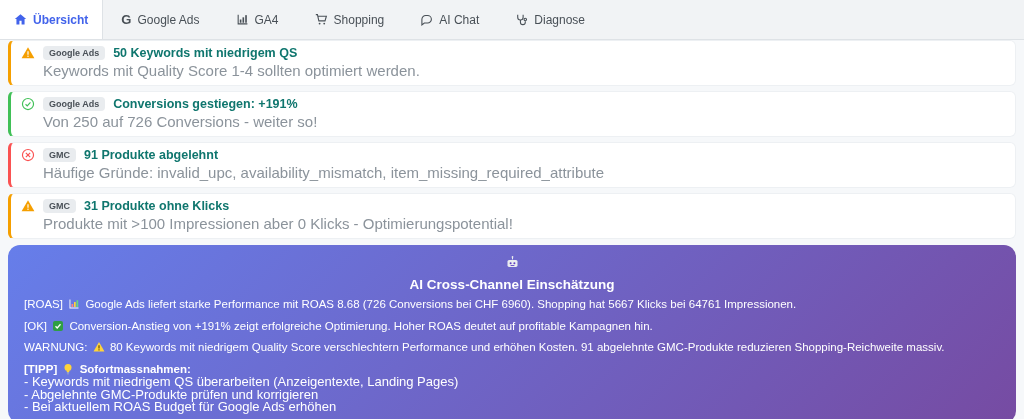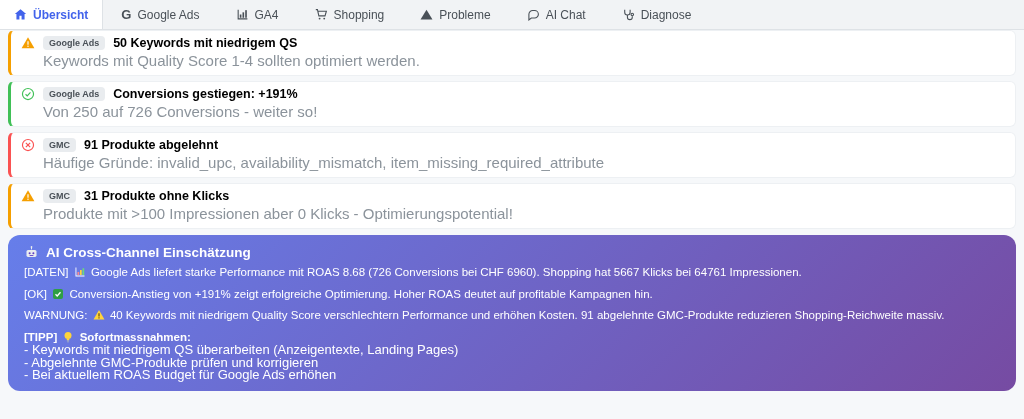--- a/index.html
+++ b/index.html
@@ -7,21 +7,21 @@
   body {
     font-family: "Liberation Sans", sans-serif;
     background: #f6f8fa;
     color: #212529;
   }
   
   .tabbar {
     display: flex;
     background: #f1f3f5;
     border-bottom: 1px solid #dee2e6;
-    height: 30px;
+    height: 40px;
     align-items: stretch;
   }
   .tab {
     display: flex; align-items: center; gap: 6px;
     padding: 0 18px;
     font-size: 12px; color: #495057;
     cursor: pointer; white-space: nowrap;
   }
   .tab svg { width: 13px; height: 13px; display: block; }
   .tab.active {
@@ -53,37 +53,38 @@
   .alert-card.error   { border-left-color: #fa5252; }
   .alert-row { display: flex; align-items: center; gap: 8px; }
   .alert-icon { width: 14px; height: 14px; flex: 0 0 14px; }
   .alert-icon svg { width: 14px; height: 14px; display: block; }
   .alert-badge {
     background: #e9ecef; color: #495057;
     font-size: 9px; font-weight: 700;
     padding: 2px 6px; border-radius: 4px;
     white-space: nowrap;
   }
-  .alert-title { font-size: 12.5px; font-weight: 700; color: #000000; }
+  .alert-title { font-size: 12.5px; font-weight: 700; color: #0f766e; }
   .alert-desc {
     font-size: 15px; color: #8b939b;
     margin: 2px 0 0 22px;
   }
   
   .ai-panel {
     margin-top: 6px;
     border-radius: 12px;
     background: linear-gradient(135deg, #667eea 0%, #764ba2 100%);
     color: #fff;
     padding: 10px 16px 9px 16px;
   }
   .ai-title {
     display: flex; align-items: center; gap: 7px;
     font-size: 13.5px; font-weight: 700;
     margin-bottom: 6px;
+    flex-direction: column;
   }
   .ai-title svg { width: 15px; height: 15px; display: block; }
   .ai-p {
     font-size: 11.5px; line-height: 12.5px;
     margin-bottom: 9px;
   }
   .ai-p .mini { display: inline-block; vertical-align: -2px; margin: 0 2px; }
   .ai-p .mini svg { width: 12px; height: 12px; display: block; }
   .ai-tip { font-size: 13px; line-height: 12.5px; }
 </style>
@@ -116,28 +117,20 @@
   </div>
   <div class="tab">
     <span>
         <svg viewBox="0 0 24 24" fill="none" stroke="currentColor" stroke-width="2">
           <path d="M1.5 3h3l2.6 11.5h11.4l2.5-8.5H6"></path>
           <circle cx="8.5" cy="19.5" r="1.7" fill="currentColor" stroke="none"></circle>
           <circle cx="17" cy="19.5" r="1.7" fill="currentColor" stroke="none"></circle>
         </svg>
       </span>
     <span>Shopping</span>
-  </div>
-  <div class="tab">
-    <span>
-        <svg viewBox="0 0 24 24" fill="currentColor">
-          <path d="M12 3 23 21H1z"></path>
-        </svg>
-      </span>
-    <span>Probleme</span>
   </div>
   <div class="tab">
     <span>
         <svg viewBox="0 0 24 24" fill="none" stroke="currentColor" stroke-width="2">
           <path d="M21 11.5a7 7 0 0 1-7 7H8l-4.5 3.5v-10.5a7 7 0 0 1 7-7h3.5a7 7 0 0 1 7 7z"></path>
         </svg>
       </span>
     <span>AI Chat</span>
   </div>
   <div class="tab">
@@ -221,37 +214,37 @@
             <rect x="11.2" y="3" width="1.6" height="4" fill="#e9ecef"></rect>
             <circle cx="12" cy="3" r="1.4" fill="#e9ecef"></circle>
             <circle cx="9" cy="13" r="1.6" fill="#5f3dc4"></circle>
             <circle cx="15" cy="13" r="1.6" fill="#5f3dc4"></circle>
             <rect x="9" y="16.2" width="6" height="1.4" fill="#5f3dc4"></rect>
           </svg>
         </span>
       <span>AI Cross-Channel Einschätzung</span>
     </div>
 
-    <div class="ai-p"><span>[DATEN]</span> <span class="mini"><svg viewBox="0 0 24 24">
+    <div class="ai-p"><span>[ROAS]</span> <span class="mini"><svg viewBox="0 0 24 24">
             <path d="M3 3h1.8v16.2H21V21H3z" fill="#fff"></path>
             <rect x="7" y="12" width="3.4" height="6" fill="#ff8787"></rect>
             <rect x="12" y="8" width="3.4" height="10" fill="#ffd43b"></rect>
             <rect x="17" y="4.5" width="3.4" height="13.5" fill="#69db7c"></rect>
           </svg></span> <span>Google Ads liefert starke Performance mit ROAS 8.68 (726 Conversions bei CHF 6960). Shopping hat 5667 Klicks bei 64761 Impressionen.</span></div>
 
     <div class="ai-p"><span>[OK]</span> <span class="mini"><svg viewBox="0 0 24 24">
             <rect x="2" y="2" width="20" height="20" rx="4" fill="#2f9e44"></rect>
             <path d="m7 12.5 3.4 3.4 6.6-7.3" stroke="#fff" stroke-width="2.6" fill="none"></path>
           </svg></span> <span>Conversion-Anstieg von +191% zeigt erfolgreiche Optimierung. Hoher ROAS deutet auf profitable Kampagnen hin.</span></div>
 
     <div class="ai-p"><span>WARNUNG:</span> <span class="mini"><svg viewBox="0 0 24 24">
             <path d="M12 2 23 21H1z" fill="#ffd43b"></path>
             <rect x="10.9" y="8.5" width="2.2" height="6.5" fill="#5c3c00"></rect>
             <rect x="10.9" y="16.6" width="2.2" height="2.3" fill="#5c3c00"></rect>
-          </svg></span> <span>40 Keywords mit niedrigem Quality Score verschlechtern Performance und erhöhen Kosten. 91 abgelehnte GMC-Produkte reduzieren Shopping-Reichweite massiv.</span></div>
+          </svg></span> <span>80 Keywords mit niedrigem Quality Score verschlechtern Performance und erhöhen Kosten. 91 abgelehnte GMC-Produkte reduzieren Shopping-Reichweite massiv.</span></div>
 
     <div class="ai-p" style="margin-bottom:1px;font-weight:bold;"><span>[TIPP]</span> <span class="mini"><svg viewBox="0 0 24 24">
             <circle cx="12" cy="9" r="7" fill="#ffd43b"></circle>
             <path d="M9.5 15.5h5V18h-5z" fill="#ffd43b"></path>
             <rect x="9.5" y="18.5" width="5" height="2" rx="1" fill="#adb5bd"></rect>
             <rect x="10" y="21" width="4" height="1.6" rx="0.8" fill="#adb5bd"></rect>
           </svg></span> <span>Sofortmassnahmen:</span></div>
 
     <div class="ai-tip">- Keywords mit niedrigem QS überarbeiten (Anzeigentexte, Landing Pages)</div>
     <div class="ai-tip">- Abgelehnte GMC-Produkte prüfen und korrigieren</div>

